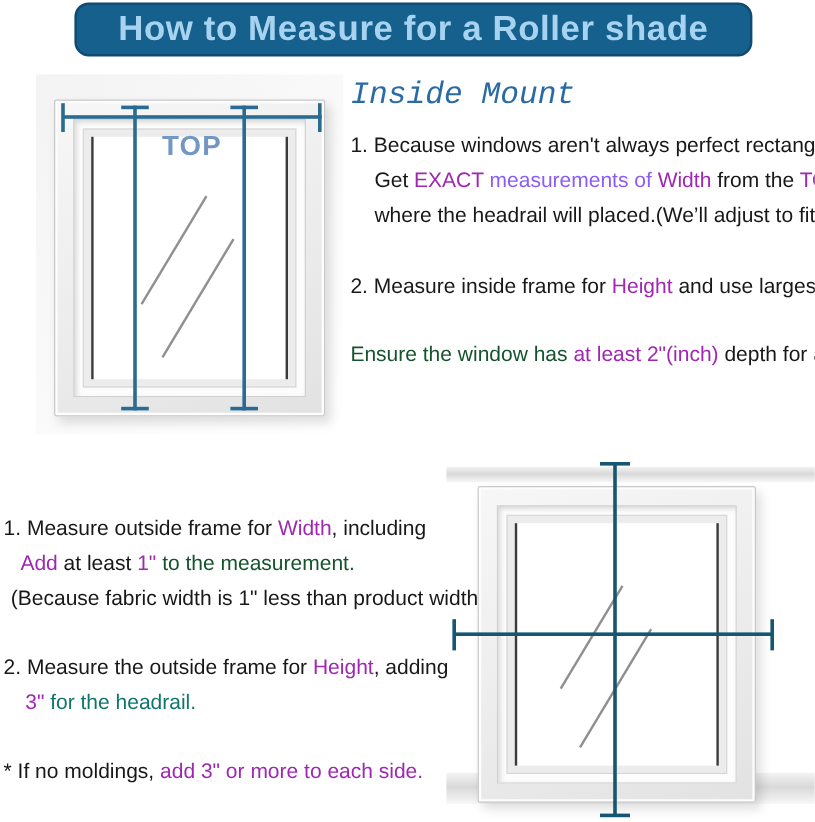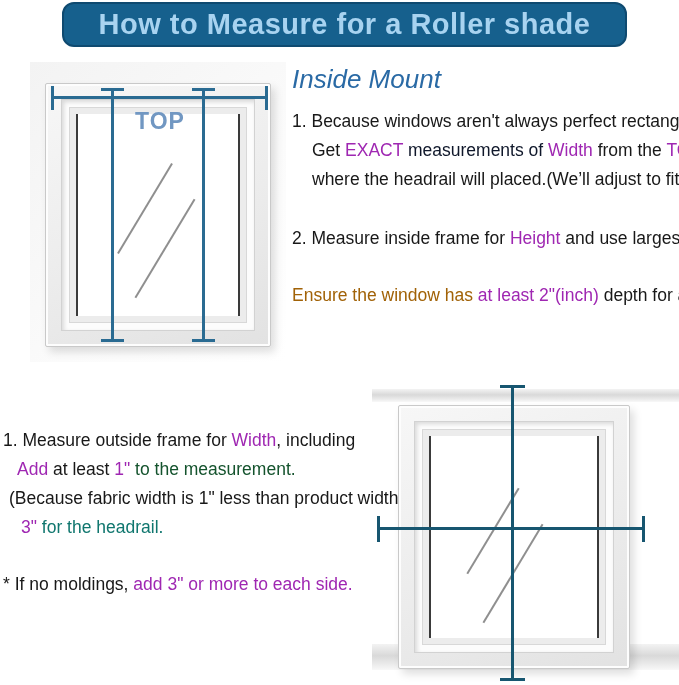--- a/index.html
+++ b/index.html
@@ -25,21 +25,21 @@
   .frame-inner{position:absolute;inset:7px;background:#ececec;border:1px solid #d8d8d8;}
   .glass{position:absolute;inset:6px;background:#ffffff;border-left:2px solid #3a3a3a;border-right:2px solid #3a3a3a;}
   .refl{position:absolute;width:2px;background:#6a6a6a;opacity:0.75;}
   .mline{position:absolute;}
   .ambient{position:absolute;background:linear-gradient(135deg,#f3f3f3 0%,#fbfbfb 60%,#ffffff 100%);}
   .sill{position:absolute;background:linear-gradient(180deg,#f3f3f3 0%,#d9d9d9 45%,#e9e9e9 75%,#f8f8f8 100%);}
 
   .top-label{position:absolute;font-size:23px;font-weight:bold;color:var(--top-label);letter-spacing:1px;}
 
   
-  .mount-heading{font-family:Liberation Sans, sans-serif;font-style:italic;color:var(--heading-blue);}
+  .mount-heading{font-family:Liberation Mono, monospace;font-style:italic;color:var(--heading-blue);}
   .h-inside{position:absolute;left:292px;top:64px;font-size:26px;}
   .h-outside{position:absolute;left:4px;top:383px;font-size:28px;}
   .lines{position:absolute;font-size:17.5px;line-height:29px;color:var(--body-text);white-space:nowrap;}
   .lines-inside{left:292px;top:107px;width:386px;}
   .lines-outside{left:3px;top:426px;width:370px;}
   .rich-line{white-space:nowrap;}
 </style>
 </head>
 <body>
 
@@ -74,30 +74,31 @@
     <div class="mline" style="left:202px;top:88px;width:3px;height:254px;background:var(--measure-line-1);"></div>
     <div class="mline" style="left:192px;top:88px;width:23px;height:3px;background:var(--measure-line-1);"></div>
     <div class="mline" style="left:192px;top:339px;width:23px;height:3px;background:var(--measure-line-1);"></div>
 
     <div class="top-label" style="left:135px;top:108px;">TOP</div>
   </div>
 
   <div class="mount-heading h-inside">Inside Mount</div>
   <div class="lines lines-inside">
       <div class="rich-line"><span style="color: rgb(24, 24, 24);">1. Because windows aren't always perfect rectangles:</span></div>
-      <div class="rich-line" style="padding-left: 20px;"><span style="color: rgb(24, 24, 24);">Get </span><span style="color: rgb(159, 39, 178);">EXACT</span><span style="color: #0f172a;"> measurements of </span><span style="color: rgb(159, 39, 178);">Width</span><span style="color: rgb(24, 24, 24);"> from the </span><span style="color: rgb(159, 39, 178);">TOP</span></div>
+      <div class="rich-line" style="padding-left: 20px;"><span style="color: rgb(24, 24, 24);">Get </span><span style="color: rgb(159, 39, 178);">EXACT</span><span style="color: #8b5cf6;"> measurements of </span><span style="color: rgb(159, 39, 178);">Width</span><span style="color: rgb(24, 24, 24);"> from the </span><span style="color: rgb(159, 39, 178);">TOP</span></div>
       <div class="rich-line" style="padding-left: 20px;"><span style="color: rgb(24, 24, 24);">where the headrail will placed.(We’ll adjust to fit)</span></div>
       <div class="rich-line" style="margin-top: 30px;"><span style="color: rgb(24, 24, 24);">2. Measure inside frame for </span><span style="color: rgb(159, 39, 178);">Height</span><span style="color: rgb(24, 24, 24);"> and use largest number</span></div>
-      <div class="rich-line" style="margin-top: 28px;"><span style="color: #a16207;">Ensure the window has </span><span style="color: rgb(159, 39, 178);">at least 2"(inch)</span><span style="color: rgb(24, 24, 24);"> depth for an</span></div>
+      <div class="rich-line" style="margin-top: 28px;"><span style="color: #14532d;">Ensure the window has </span><span style="color: rgb(159, 39, 178);">at least 2"(inch)</span><span style="color: rgb(24, 24, 24);"> depth for an</span></div>
     </div>
 
   <div class="lines lines-outside">
       <div class="rich-line"><span style="color: rgb(24, 24, 24);">1. Measure outside frame for </span><span style="color: rgb(159, 39, 178);">Width</span><span style="color: rgb(24, 24, 24);">, including</span></div>
       <div class="rich-line" style="padding-left: 14px;"><span style="color: rgb(159, 39, 178);">Add</span><span style="color: rgb(24, 24, 24);"> at least </span><span style="color: rgb(159, 39, 178);">1"</span><span style="color: #14532d;"> to the measurement.</span></div>
       <div class="rich-line" style="padding-left: 6px;"><span style="color: rgb(24, 24, 24);">(Because fabric width is 1" less than product width)</span></div>
+      <div class="rich-line" style="margin-top: 29px;"><span style="color: rgb(24, 24, 24);">2. Measure the outside frame for </span><span style="color: rgb(159, 39, 178);">Height</span><span style="color: rgb(24, 24, 24);">, adding</span></div>
       <div class="rich-line" style="padding-left: 18px;"><span style="color: rgb(159, 39, 178);">3"</span><span style="color: #0f766e;">  for the headrail.</span></div>
       <div class="rich-line" style="margin-top: 28px;"><span style="color: rgb(24, 24, 24);">* If no moldings, </span><span style="color: rgb(159, 39, 178);">add 3" or more to each side.</span></div>
     </div>
 
   <div>
     <div class="sill" style="left:372px;top:389px;width:307px;height:13px;"></div>
     <div class="sill" style="left:372px;top:644px;width:307px;height:26px;"></div>
 
     <div class="frame-outer" style="left:398px;top:405px;width:230px;height:262px;">
       <div class="frame-mid">

